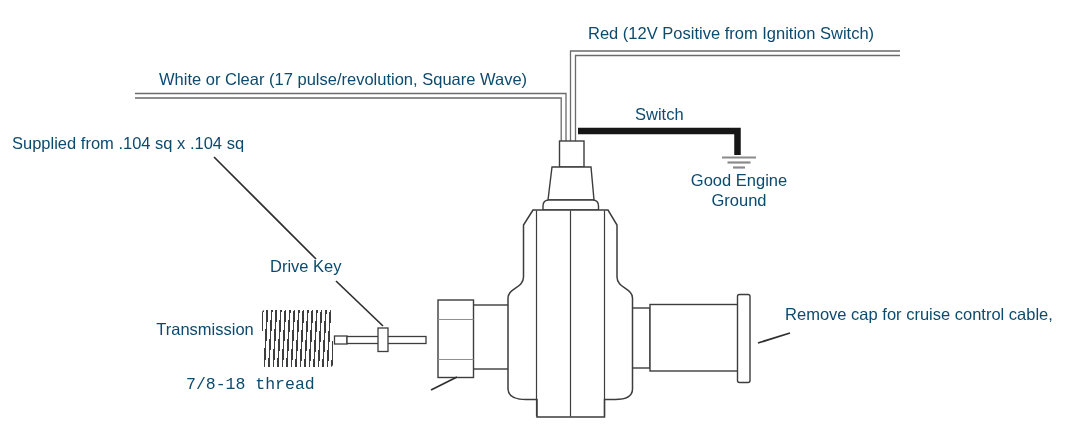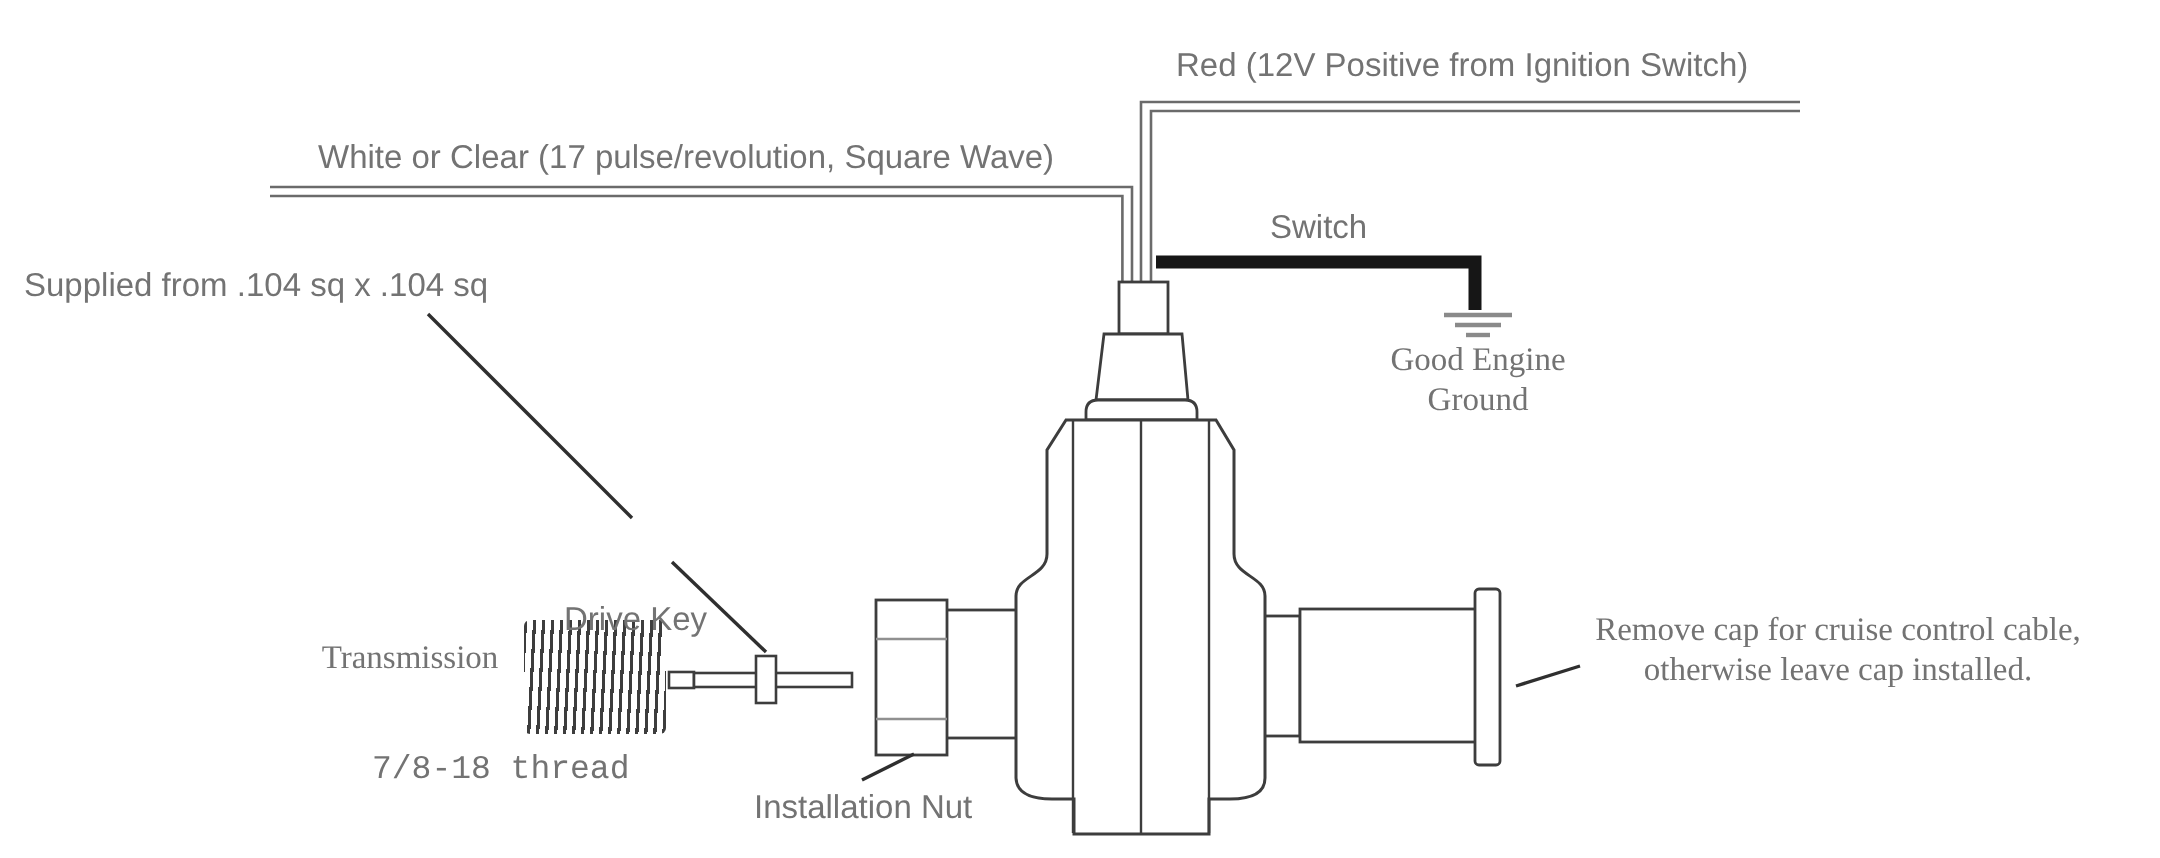--- a/index.html
+++ b/index.html
@@ -8,25 +8,25 @@
     width:1080px;height:429px;
     background:#ffffff;
     font-family:"Liberation Sans", sans-serif;
     overflow:hidden;
   }
   #diagram-svg{position:absolute;left:0;top:0;width:1080px;height:429px;}
   .lbl{
     position:absolute;
     font-size:16.5px;
     line-height:19px;
-    color:#737373;
+    color:#0c4a6e;
     white-space:nowrap;
   }
   .lbl.center{text-align:center;white-space:normal;}
-  .two-line div{white-space:nowrap;font-family:Liberation Serif, serif;}
+  .two-line div{white-space:nowrap;}
   
   #coil{
     position:absolute;
     left:262px;top:310px;width:71px;height:57px;
     background:repeating-linear-gradient(93deg,#3d3d3d 0 1.6px,transparent 1.6px 4.5px);
     border-radius:3px;
   }
 </style>
 </head>
 <body>
@@ -102,28 +102,26 @@
 
   <div class="lbl" style="left:635px;top:105px;">Switch</div>
 
   <div class="lbl center two-line" style="left:664px;top:170px;width:150px;line-height:20px;">
     <div>Good Engine</div>
     <div>Ground</div>
   </div>
 
   <div class="lbl" style="left:12px;top:134px;">Supplied from .104 sq x .104 sq</div>
 
-  <div class="lbl" style="left:282px;top:257px;margin-top:44px;">Drive Key</div>
+  <div class="lbl" style="left:270px;top:257px;">Drive Key</div>
 
   <div class="lbl center two-line" style="left:143px;top:320px;width:124px;line-height:18px;">
     <div>Transmission</div>
   </div>
 
   <div class="lbl" style="left:186px;top:375px;font-family:Liberation Mono, monospace;">7/8-18 thread</div>
 
-  <div class="lbl" style="left:377px;top:395px;">Installation Nut</div>
 
   <div class="lbl center two-line" style="left:772px;top:305px;width:294px;line-height:19.5px;">
     <div>Remove cap for cruise control cable,</div>
-    <div>otherwise leave cap installed.</div>
   </div>
 
 </div>
 
 </body></html>

